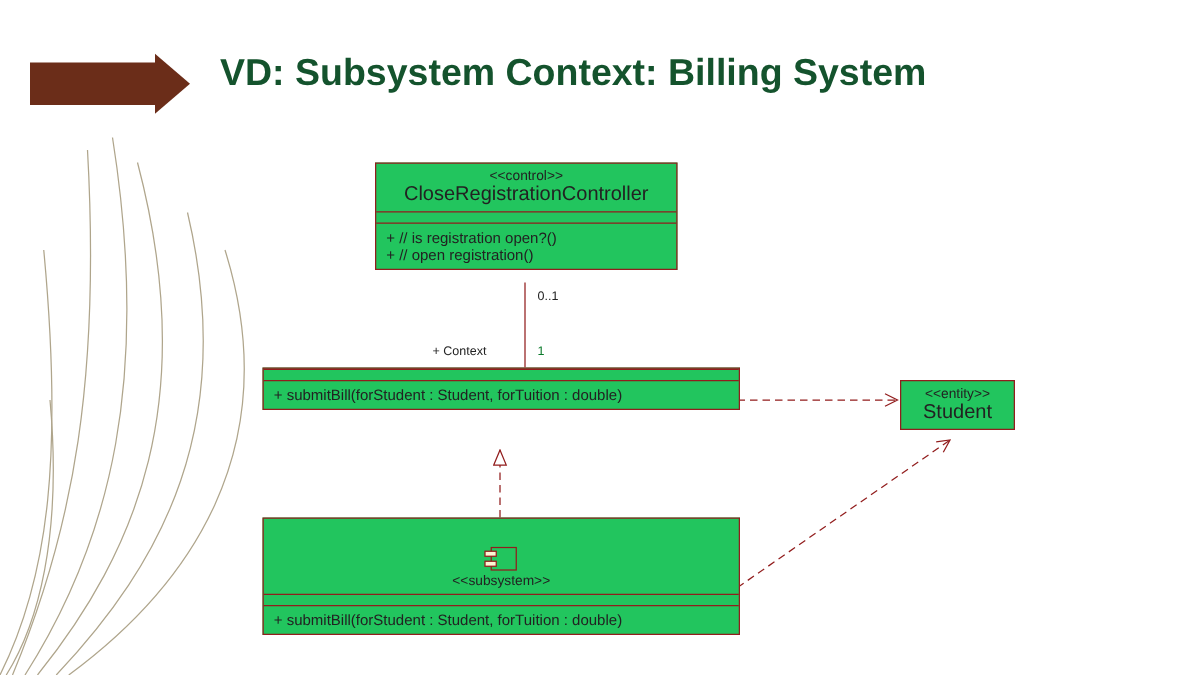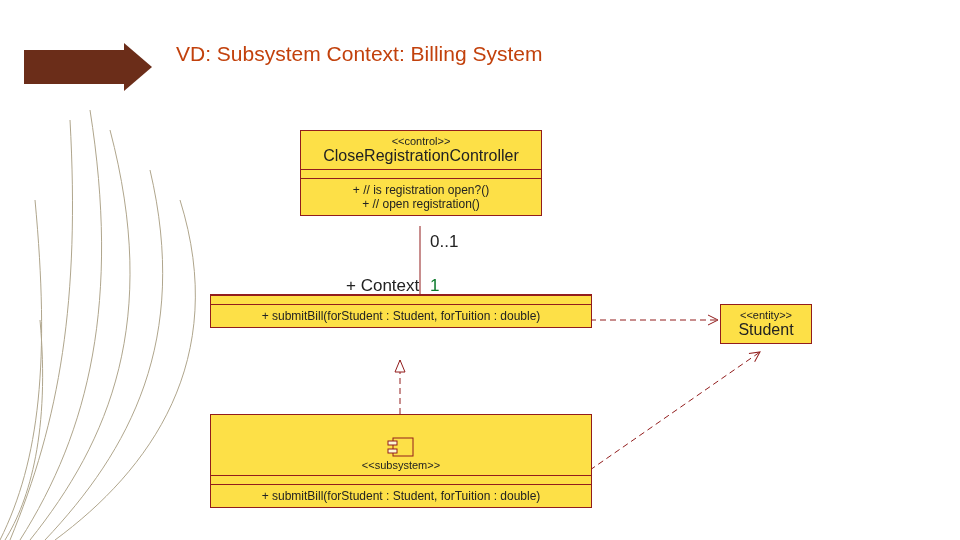--- a/index.html
+++ b/index.html
@@ -1,37 +1,37 @@
 <!DOCTYPE html>
 <html><head>
 <meta charset="utf-8">
 <style>
   html,body{margin:0;padding:0;width:960px;height:540px;background:#fff;font-family:Arial,Helvetica,sans-serif;overflow:hidden}
   .slide{position:relative;width:960px;height:540px}
   
   .arrow-bar{position:absolute;left:24px;top:50px;width:100px;height:34px;background:#6b2d19}
   .arrow-head{position:absolute;left:124px;top:43px;width:0;height:0;border-top:24px solid transparent;border-bottom:24px solid transparent;border-left:28px solid #6b2d19}
-  .title{position:absolute;left:176px;top:42px;font-size:21px;font-weight:normal;color:#c2410c;white-space:nowrap}
+  .title{position:absolute;left:176px;top:42px;font-size:30px;font-weight:bold;color:#14532d;white-space:nowrap}
   
   .deco{position:absolute;left:0;top:0;width:240px;height:540px;pointer-events:none}
   
-  .uml{position:absolute;background:#fde047;border:1px solid #921d1d;font-size:12px;color:#222}
-  .uml .compart{border-top:1px solid #921d1d;padding:4px 8px;text-align:center}
+  .uml{position:absolute;background:#22c55e;border:1px solid #921d1d;font-size:12px;color:#222}
+  .uml .compart{border-top:1px solid #921d1d;padding:4px 8px;text-align:left}
   .uml .compart.first{border-top:none;text-align:center}
   .uml .empty{height:8px;border-top:1px solid #921d1d}
   .stereo{font-size:11px}
   .cname{font-size:16px}
   
   #box-controller{left:300px;top:130px;width:240px}
   #box-ibilling{left:210px;top:294px;width:380px}
   #box-billing{left:210px;top:414px;width:380px}
   #box-student{left:720px;top:304px;width:90px}
   
   .wires{position:absolute;left:0;top:0;width:960px;height:540px;pointer-events:none}
-  .lbl{position:absolute;font-size:17px;color:#222}
+  .lbl{position:absolute;font-size:10px;color:#222}
 </style>
 </head>
 <body>
 
 <div class="slide">
 
   <svg class="deco" viewBox="0 0 240 540">
     <g stroke="#6e5c2e" stroke-width="1" fill="none" opacity="0.55">
       <path d="M10 540 C 60 420 80 300 70 120"></path>
       <path d="M20 540 C 90 430 120 300 90 110"></path>

